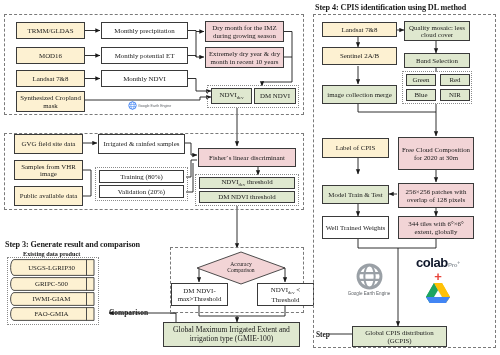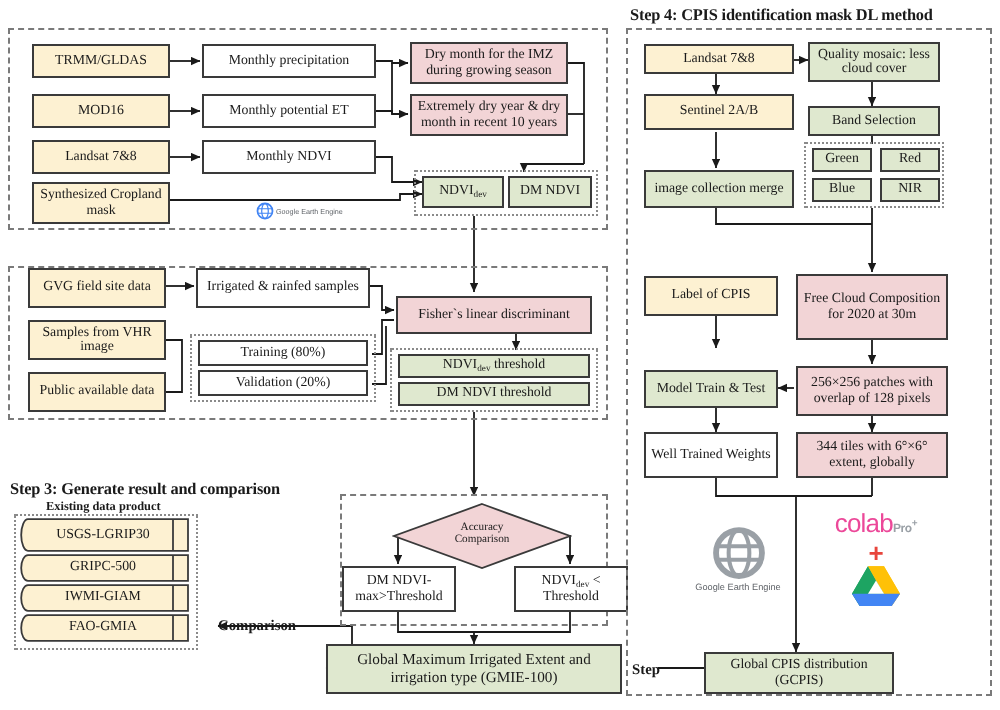--- a/index.html
+++ b/index.html
@@ -48,21 +48,21 @@
   svg.wires{position:absolute;left:0;top:0;width:500px;height:355px;overflow:visible;}
 
   
   .plain{position:absolute;font-size:7.4px;font-weight:bold;white-space:nowrap;}
   .small-cap{position:absolute;font-size:6.2px;font-weight:bold;white-space:nowrap;}
 
   
   .gee-wrap{position:absolute;display:flex;align-items:center;gap:1px;}
   .gee-txt{font-size:3.6px;color:#5f6368;font-family:"Liberation Sans",sans-serif;white-space:nowrap;}
   .colab-wrap{position:absolute;text-align:center;font-family:"Liberation Sans",sans-serif;}
-  .colab-word{font-size:13px;font-weight:normal;color:#ec4899;letter-spacing:-0.4px;line-height:1;}
+  .colab-word{font-size:13px;font-weight:bold;color:#0f172a;letter-spacing:-0.4px;line-height:1;}
   .colab-pro{font-size:6px;font-weight:bold;color:#9aa0a6;letter-spacing:-0.2px;}
   .colab-plus{font-size:13px;font-weight:bold;color:#e8453c;line-height:1;margin-top:-1px;}
 </style>
 </head>
 <body>
 
 <div id="stage">
 
   <svg class="wires">
     <defs>
@@ -290,25 +290,25 @@
 
   <div class="abs node n-white" style="left:171px;top:283px;width:57px;height:23px;">
     <span>DM NDVI-max&gt;Threshold</span>
   </div>
   <div class="abs node n-white" style="left:257px;top:283px;width:57px;height:23px;">
     <span><span>NDVI</span><span class="sub">dev</span><span> &lt; Threshold</span></span>
   </div>
 
   <div class="abs plain" style="left:109px;top:308px;">Comparison</div>
 
-  <div class="abs node n-green" style="left:163px;top:322px;width:148px;height:25px;font-size:7.6px;">
+  <div class="abs node n-green" style="left:163px;top:322px;width:137px;height:25px;font-size:7.6px;">
     <span>Global Maximum Irrigated Extent and irrigation type (GMIE-100)</span>
   </div>
 
-  <div class="abs step-title" style="left:315px;top:3px;">Step 4: CPIS identification mask DL method</div>
+  <div class="abs step-title" style="left:315px;top:3px;">Step 4: CPIS identification using DL method</div>
   <div class="abs step-box" style="left:313px;top:14px;width:183px;height:334px;"></div>
 
   <div class="abs node n-cream" style="left:322px;top:22px;width:75px;height:15px;">
     <span>Landsat 7&amp;8</span>
   </div>
   <div class="abs node n-cream" style="left:322px;top:47px;width:75px;height:18px;">
     <span>Sentinel 2A/B</span>
   </div>
   <div class="abs node n-green" style="left:322px;top:85px;width:75px;height:19px;">
     <span>image collection merge</span>

